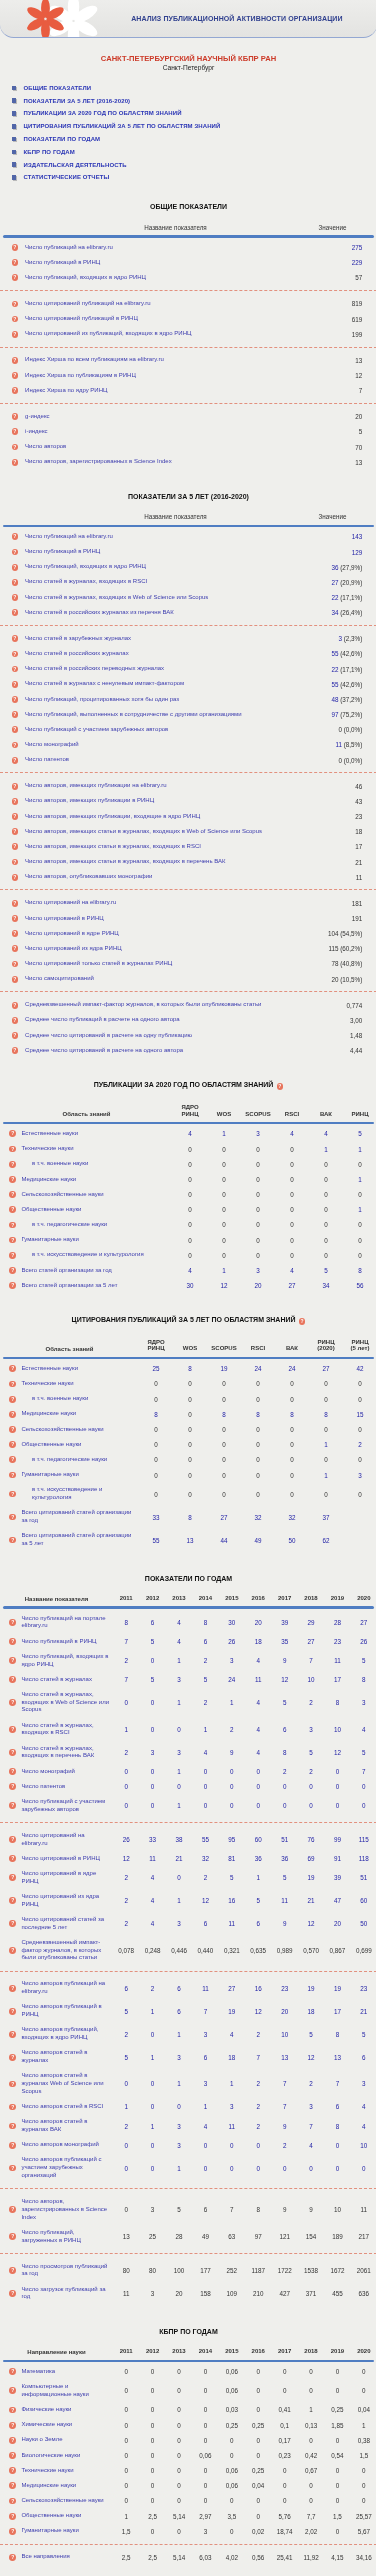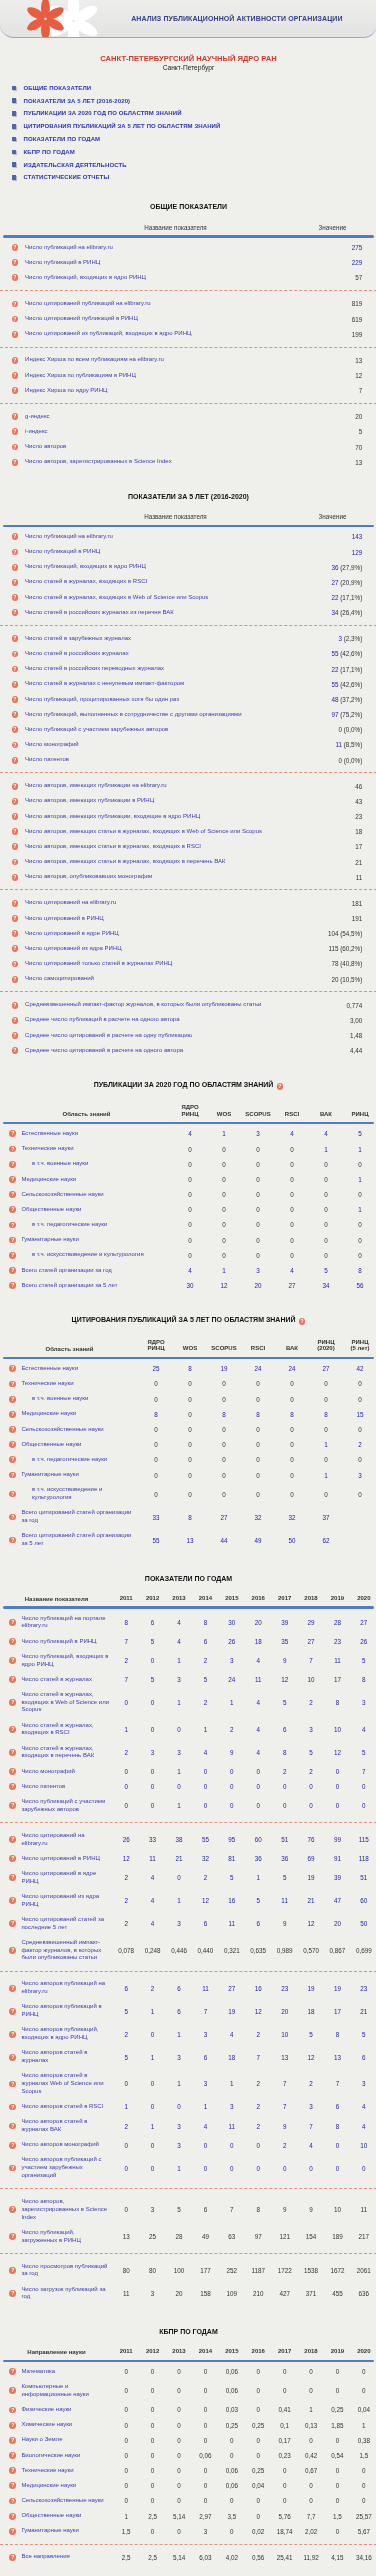--- a/index.html
+++ b/index.html
@@ -77,21 +77,21 @@
       <ellipse cx="0" cy="-21" rx="8.5" ry="19" transform="rotate(120)"></ellipse>
       <ellipse cx="0" cy="-21" rx="8.5" ry="19" transform="rotate(180)"></ellipse>
       <ellipse cx="0" cy="-21" rx="8.5" ry="19" transform="rotate(240)"></ellipse>
       <ellipse cx="0" cy="-21" rx="8.5" ry="19" transform="rotate(300)"></ellipse>
     </g>
   </svg>
   <div class="banner-title">АНАЛИЗ ПУБЛИКАЦИОННОЙ АКТИВНОСТИ ОРГАНИЗАЦИИ</div>
 </div>
 
 <div class="org">
-  <div class="org-name">САНКТ-ПЕТЕРБУРГСКИЙ НАУЧНЫЙ ЯДРО РАН</div>
+  <div class="org-name">САНКТ-ПЕТЕРБУРГСКИЙ НАУЧНЫЙ КБПР РАН</div>
   <div class="org-city">Санкт-Петербург</div>
 </div>
 
 <div class="menu" id="menu">
     <div class="menu-item">
       <span class="menu-bullet"></span>
       <span class="menu-label">ОБЩИЕ ПОКАЗАТЕЛИ</span>
     </div>
     <div class="menu-item">
       <span class="menu-bullet"></span>

